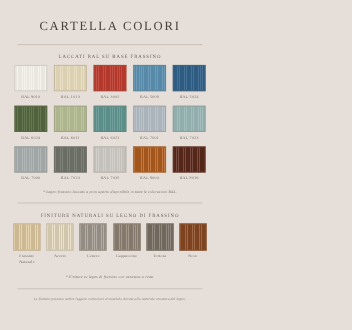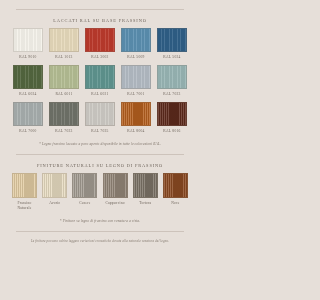--- a/index.html
+++ b/index.html
@@ -93,20 +93,21 @@
     margin-top:7px;
     letter-spacing:0.1px;
     white-space:nowrap;
   }
 </style>
 </head>
 <body style="background: rgb(230, 223, 217);">
 
 <div class="page">
 
+  <div class="title">CARTELLA COLORI</div>
   <div class="rule"></div>
 
   <div class="section-head">LACCATI RAL SU BASE FRASSINO</div>
 
   <div class="grid5">
     <div class="cell">
       <div class="sw" style="background-color: rgb(244, 241, 234);"></div>
       <div class="cap">RAL 9010</div>
     </div>
     <div class="cell">

